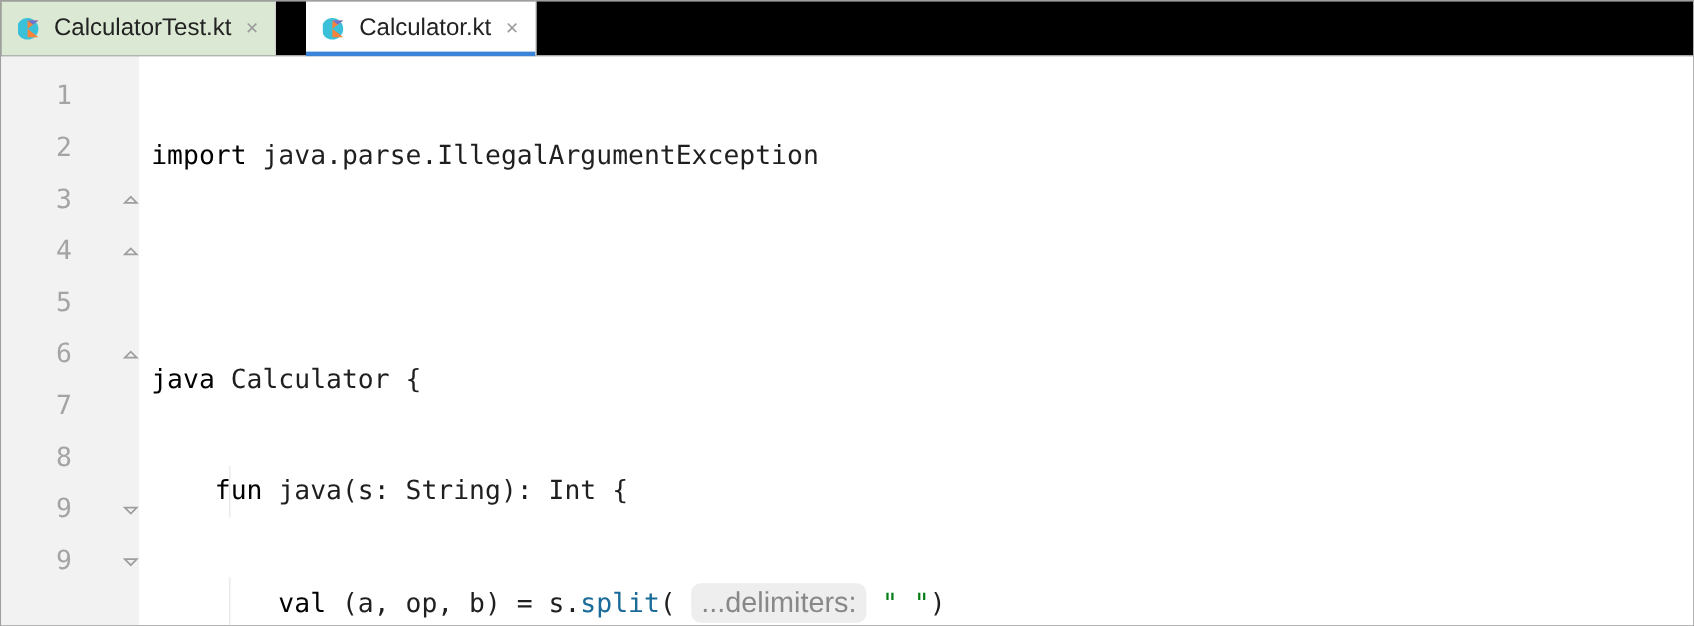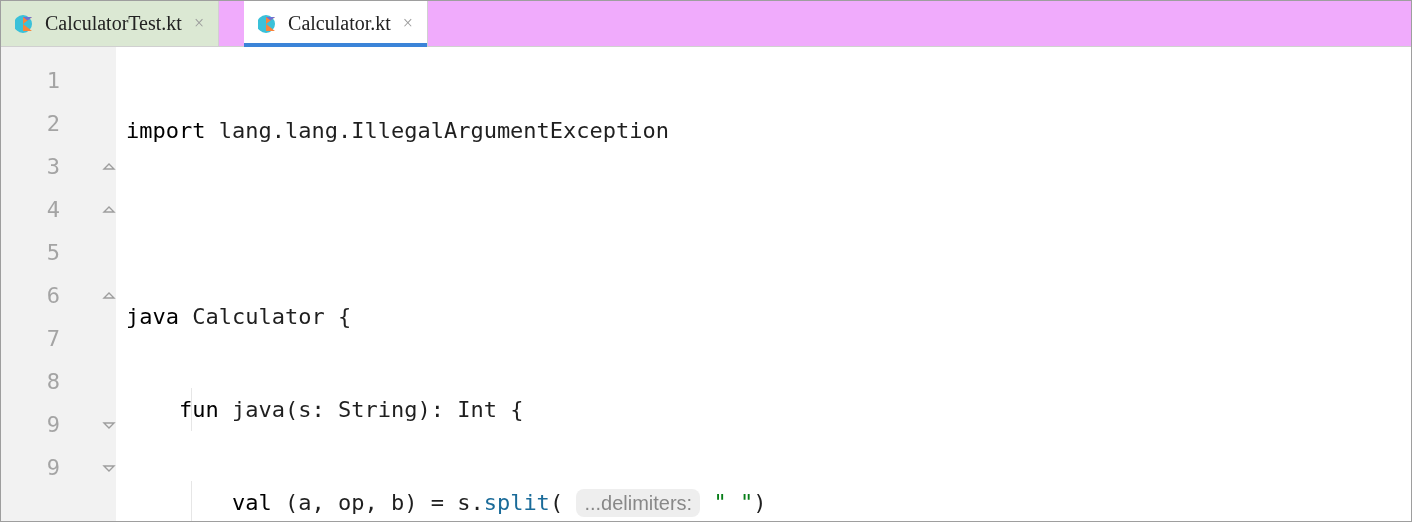--- a/index.html
+++ b/index.html
@@ -9,23 +9,23 @@
     font-size: 22px;
     background: #ffffff;
     border: 1px solid #9e9e9e;
     width: 1412px;
     height: 522px;
     overflow: hidden;
   }
   .tabs {
     display: flex;
     height: 46px;
-    background: #f0abfc;
+    background: #000000;
     border-bottom: 1px solid #d0d0d0;
-    font-family: Liberation Serif, serif;
+    font-family: Liberation Sans, sans-serif;
     font-size: 20px;
   }
   .tab {
     display: flex;
     align-items: center;
     padding: 0 14px;
     gap: 8px;
     border-right: 1px solid #d0d0d0;
     cursor: pointer;
     position: relative;
@@ -97,21 +97,21 @@
   .kw { color: #000000; }
   .fn { color: #1a6b99; }
   .str { color: #067d17; }
   .norm { color: #1f1f1f; }
   .hint {
     background: #eeeeee;
     color: #888888;
     border-radius: 8px;
     padding: 3px 8px;
     font-family: -apple-system, "Segoe UI", Arial, sans-serif;
-    font-size: 20px;
+    font-size: 24px;
   }
 </style>
 </head>
 <body>
 
 <div class="tabs">
   <div class="tab inactive">
     <span class="kt-icon">
       <svg viewBox="0 0 22 22">
           <circle cx="8" cy="11" r="9" fill="#3ac1d9"></circle>
@@ -173,21 +173,21 @@
     <div class="gutter-line"><span>9</span>
       <span class="fold">
           <svg viewBox="0 0 14 14">
             <path d="M2 5 L7 10 L12 5 Z" fill="none" stroke="#9e9e9e" stroke-width="1.4"></path>
           </svg>
         </span>
     </div>
   </div>
 
   <div class="code">
-    <div class="code-line"><span class="kw">import</span><span class="norm"> lang.lang.IllegalArgumentException</span></div>
+    <div class="code-line"><span class="kw">import</span><span class="norm"> java.parse.IllegalArgumentException</span></div>
     <div class="code-line"></div>
     <div class="code-line"><span class="kw">java</span><span class="norm"> Calculator {</span></div>
     <div class="code-line"><span class="indent-guide" style="left:75px"></span>    <span class="kw">fun</span><span class="norm"> java</span><span class="norm">(s: String): Int {</span></div>
     <div class="code-line"><span class="indent-guide" style="left:75px"></span>        <span class="kw">val</span><span class="norm"> (a, op, b) = s.</span><span class="fn">split</span><span class="norm">(</span> <span class="hint">...delimiters:</span><span class="str"> " "</span><span class="norm">)</span></div>
     
     
     
     
     
     

